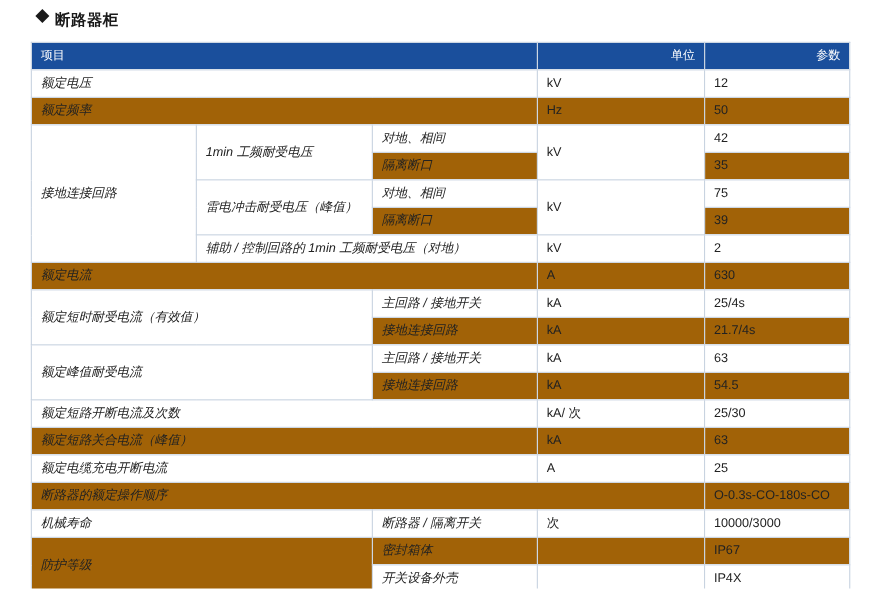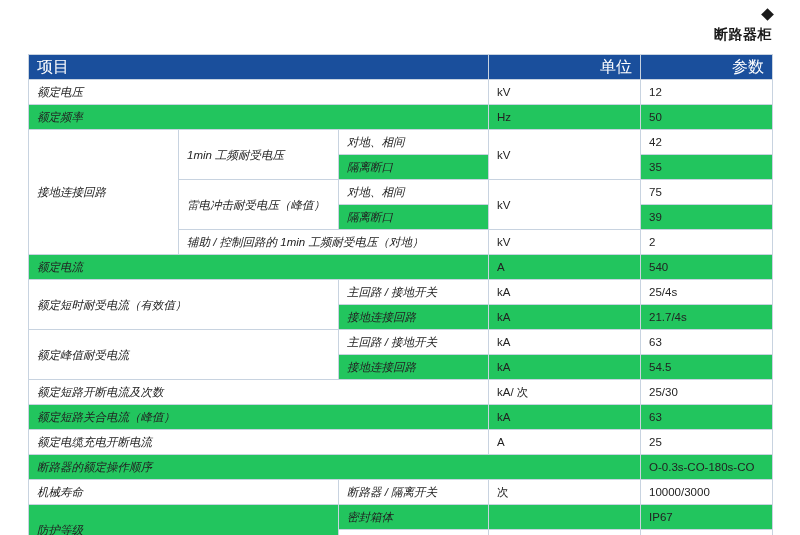--- a/index.html
+++ b/index.html
@@ -16,24 +16,23 @@
   }
   .page {
     position: relative;
     width: 800px;
     height: 535px;
     box-sizing: border-box;
     padding: 8px 28px 0 28px;
   }
   .title-row {
     display: flex;
-    align-items: flex-end;
+    align-items: flex-start;
     gap: 7px;
     margin: 2px 0 10px 6px;
-    flex-direction: column;
   }
   .diamond {
     width: 9px;
     height: 9px;
     background: #1a1a1a;
     transform: rotate(45deg);
     display: inline-block;
   }
   .title-text {
     font-size: 14px;
@@ -53,38 +52,38 @@
     height: 24px;
     line-height: 24px;
     vertical-align: middle;
     white-space: nowrap;
     overflow: hidden;
   }
   thead th {
     background: #1a4f9c;
     color: #ffffff;
     font-weight: normal;
-    font-size: 16px;
+    font-size: 11px;
     height: 34px;
     line-height: 34px;
     border: 1px solid #1a4f9c;
   }
   th.c-item { text-align: left; padding-left: 12px; }
   th.c-unit, th.c-param { text-align: right; margin-left: 31px; }
   td.lbl {
     text-align: left;
     color: #222;
     font-style: italic;
   }
   td.unit, td.param {
     text-align: left;
     color: #222;
   }
   tbody tr.alt td {
-    background: #22c55e;
+    background: #a16207;
   }
   tbody tr td {
     background: #ffffff;
   }
 </style>
 </head>
 <body>
 
 <div class="page">
 
@@ -141,21 +140,21 @@
           <td class="unit">39</td>
         </tr>
         <tr>
           <td colspan="2" class="lbl">辅助 / 控制回路的 1min 工频耐受电压（对地）</td>
           <td class="unit">kV</td>
           <td class="unit">2</td>
         </tr>
         <tr class="alt">
           <td colspan="3" class="lbl">额定电流</td>
           <td class="unit">A</td>
-          <td class="unit">540</td>
+          <td class="unit">630</td>
         </tr>
         <tr>
           <td colspan="2" rowspan="2" class="lbl">额定短时耐受电流（有效值）</td>
           <td class="lbl">主回路 / 接地开关</td>
           <td class="unit">kA</td>
           <td class="unit">25/4s</td>
         </tr>
         <tr class="alt">
           <td class="lbl">接地连接回路</td>
           <td class="unit">kA</td>

